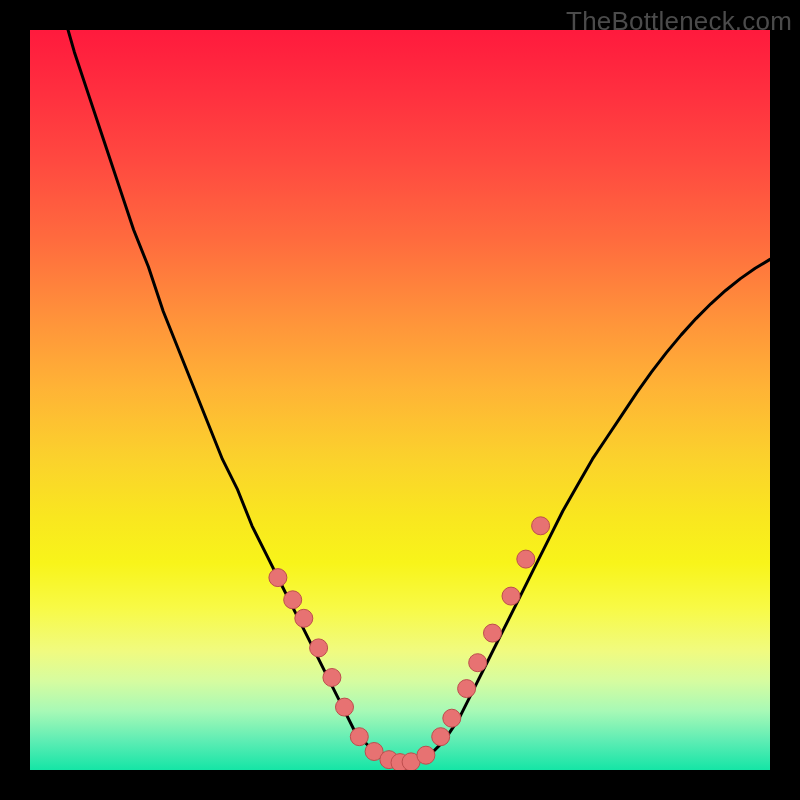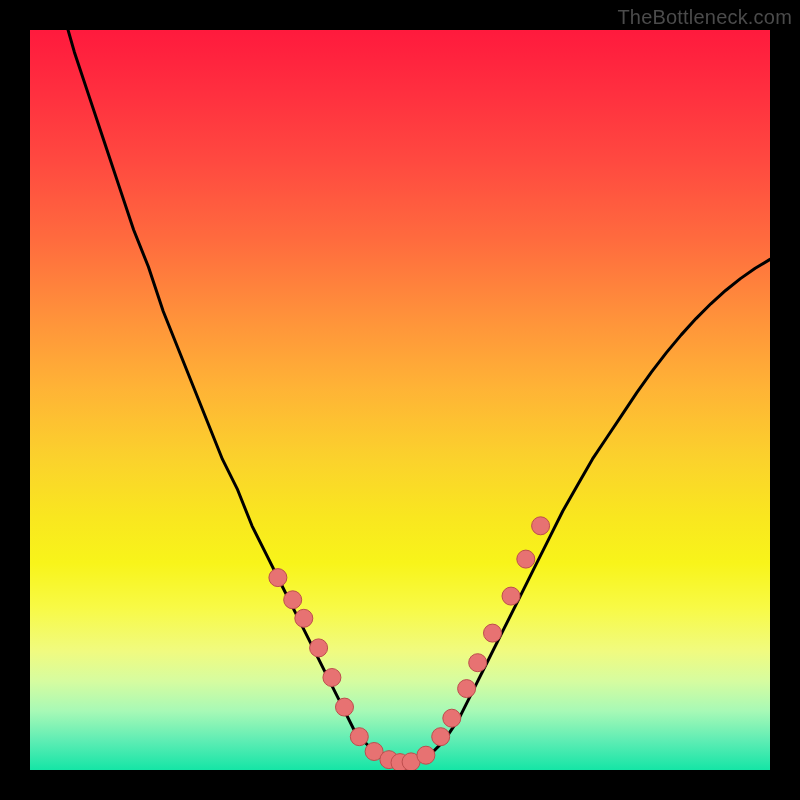--- a/index.html
+++ b/index.html
@@ -23,21 +23,21 @@
       #f0fb80 84%,
       #d6fca0 88%,
       #a8f9b6 92%,
       #5fedb4 96%,
       #15e5a6 100%);
   }
   .watermark {
     position: absolute;
     top: 6px; right: 8px;
     font-family: Arial, Helvetica, sans-serif;
-    font-size: 20px;
+    font-size: 26px;
     color: #4b4b4b;
     letter-spacing: 0.2px;
     user-select: none;
   }
   svg.curve { position: absolute; left: 0; top: 0; width: 740px; height: 740px; }
 </style>
 </head>
 <body>
 <div class="stage">
   <div class="plot">

